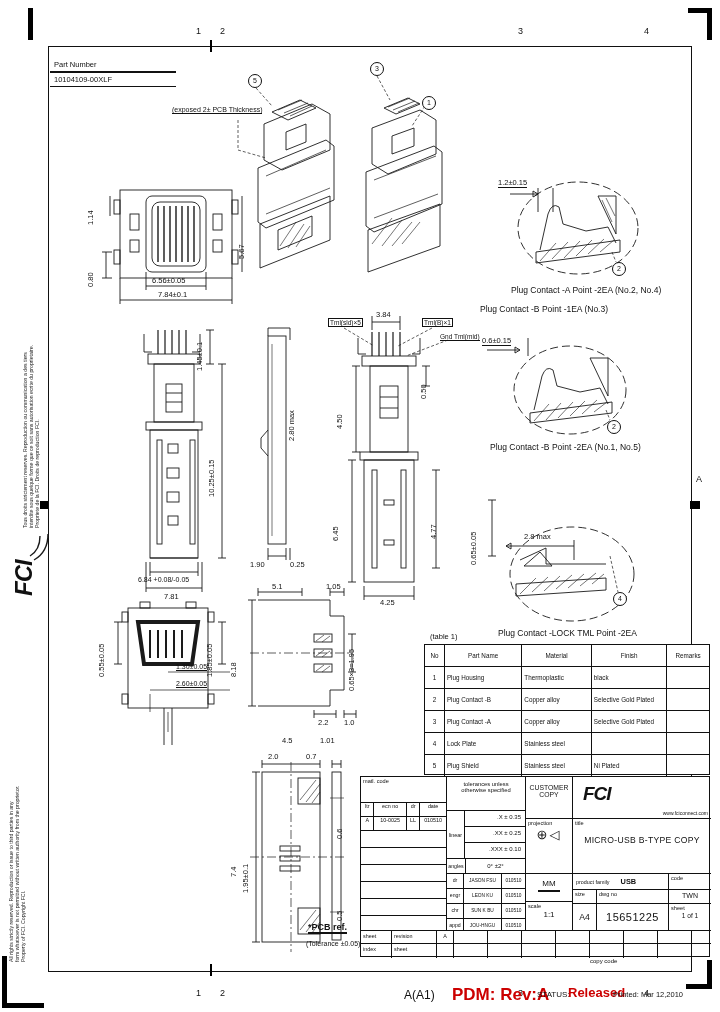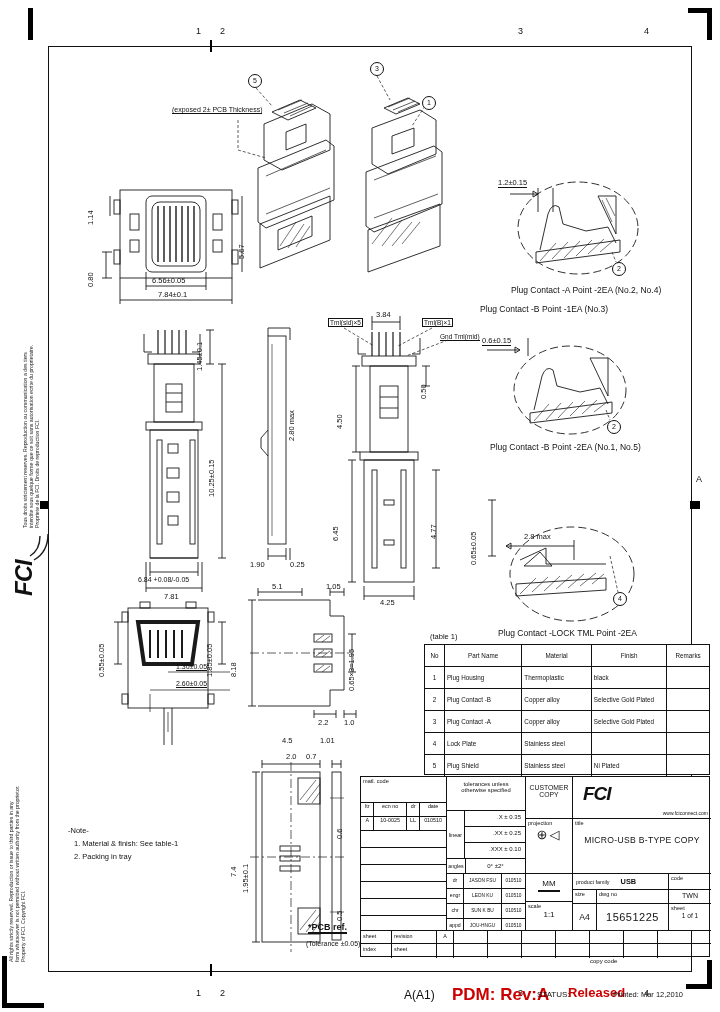--- a/index.html
+++ b/index.html
@@ -211,20 +211,24 @@
   <div class="zone txt" style="left:220px;top:26px;">2</div>
   <div class="zone txt" style="left:518px;top:26px;">3</div>
   <div class="zone txt" style="left:644px;top:26px;">4</div>
   <div class="zone txt" style="left:196px;top:988px;">1</div>
   <div class="zone txt" style="left:220px;top:988px;">2</div>
   <div class="zone txt" style="left:518px;top:988px;">3</div>
   <div class="zone txt" style="left:644px;top:988px;">4</div>
   <div class="zone txt" style="left:696px;top:474px;">A</div>
   <div class="zone txt" style="left:696px;top:928px;">B</div>
 
+  <div class="abs txt" style="left:50px;top:58px;width:126px;">
+    <div style="font-size:7.5px;padding:2px 4px;border-bottom:2px solid #111;">Part Number</div>
+    <div style="font-size:7.5px;padding:2px 4px;border-bottom:1px solid #111;">10104109-00XLF</div>
+  </div>
 
   <div class="vleg txt" style="left:22px;top:528px;">
     <div>Tous droits strictement reserves. Reproduction ou communication a des tiers</div>
     <div>interdite sous quelque forme que ce soit sans autorisation ecrite du proprietaire.</div>
     <div>Propriete de la FCI. Droits de reproduction FCI.</div>
   </div>
   <div class="vleg txt" style="left:8px;top:962px;">
     <div>All rights strictly reserved. Reproduction or issue to third parties in any</div>
     <div>form whatsoever is not permitted without written authority from the proprietor.</div>
     <div>Property of FCI. Copyright FCI.</div>
@@ -283,32 +287,27 @@
 
   <div class="d txt" style="left:272px;top:582px;">5.1</div>
   <div class="d txt" style="left:326px;top:582px;">1.05</div>
   <div class="dv txt" style="left:238px;top:668px;">8.18</div>
   <div class="dv txt" style="left:356px;top:682px;">0.65×3=1.95</div>
   <div class="d txt" style="left:318px;top:718px;">2.2</div>
   <div class="d txt" style="left:344px;top:718px;">1.0</div>
 
   <div class="d txt" style="left:282px;top:736px;">4.5</div>
   <div class="d txt" style="left:320px;top:736px;">1.01</div>
-  <div class="d txt" style="left:286px;top:752px;">2.0</div>
+  <div class="d txt" style="left:268px;top:752px;">2.0</div>
   <div class="d txt" style="left:306px;top:752px;">0.7</div>
   <div class="dv txt" style="left:238px;top:868px;">7.4</div>
   <div class="dv txt" style="left:250px;top:884px;">1.95±0.1</div>
   <div class="dv txt" style="left:344px;top:830px;">0.6</div>
   <div class="dv txt" style="left:344px;top:912px;">0.5</div>
 
-  <div class="abs txt" style="left:68px;top:824px;font-size:7.5px;line-height:13px;">
-    <div>-Note-</div>
-    <div style="padding-left:6px;">1. Material &amp; finish: See table-1</div>
-    <div style="padding-left:6px;">2. Packing in tray</div>
-  </div>
   <div class="abs txt" style="left:308px;top:922px;font-size:9px;font-weight:bold;border-bottom:2px solid #111;">*PCB ref.</div>
   <div class="abs txt" style="left:306px;top:940px;font-size:7px;">(Tolerance ±0.05)</div>
 
   <div class="d txt" style="left:430px;top:632px;">(table 1)</div>
   <div class="tbl" style="left:424px;top:644px;width:286px;height:131px;">
     <div class="tr" style="height:21px;">
       <div class="td" style="width:20px;justify-content:center;">No</div>
       <div class="td" style="width:78px;justify-content:center;">Part Name</div>
       <div class="td" style="width:70px;justify-content:center;">Material</div>
       <div class="td" style="width:76px;justify-content:center;">Finish</div>

